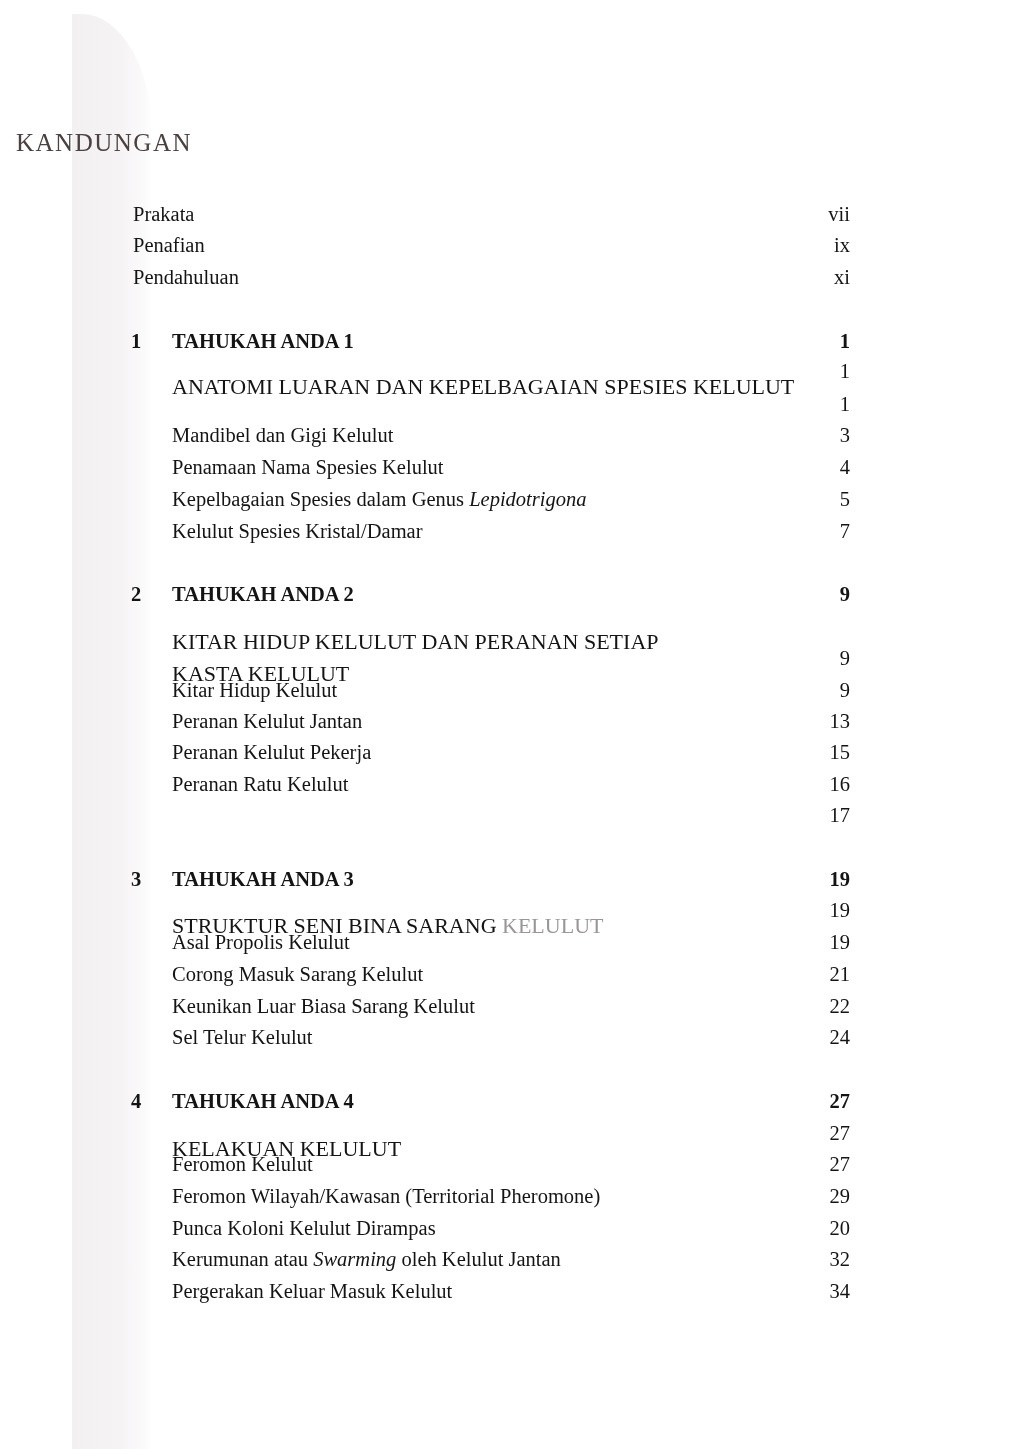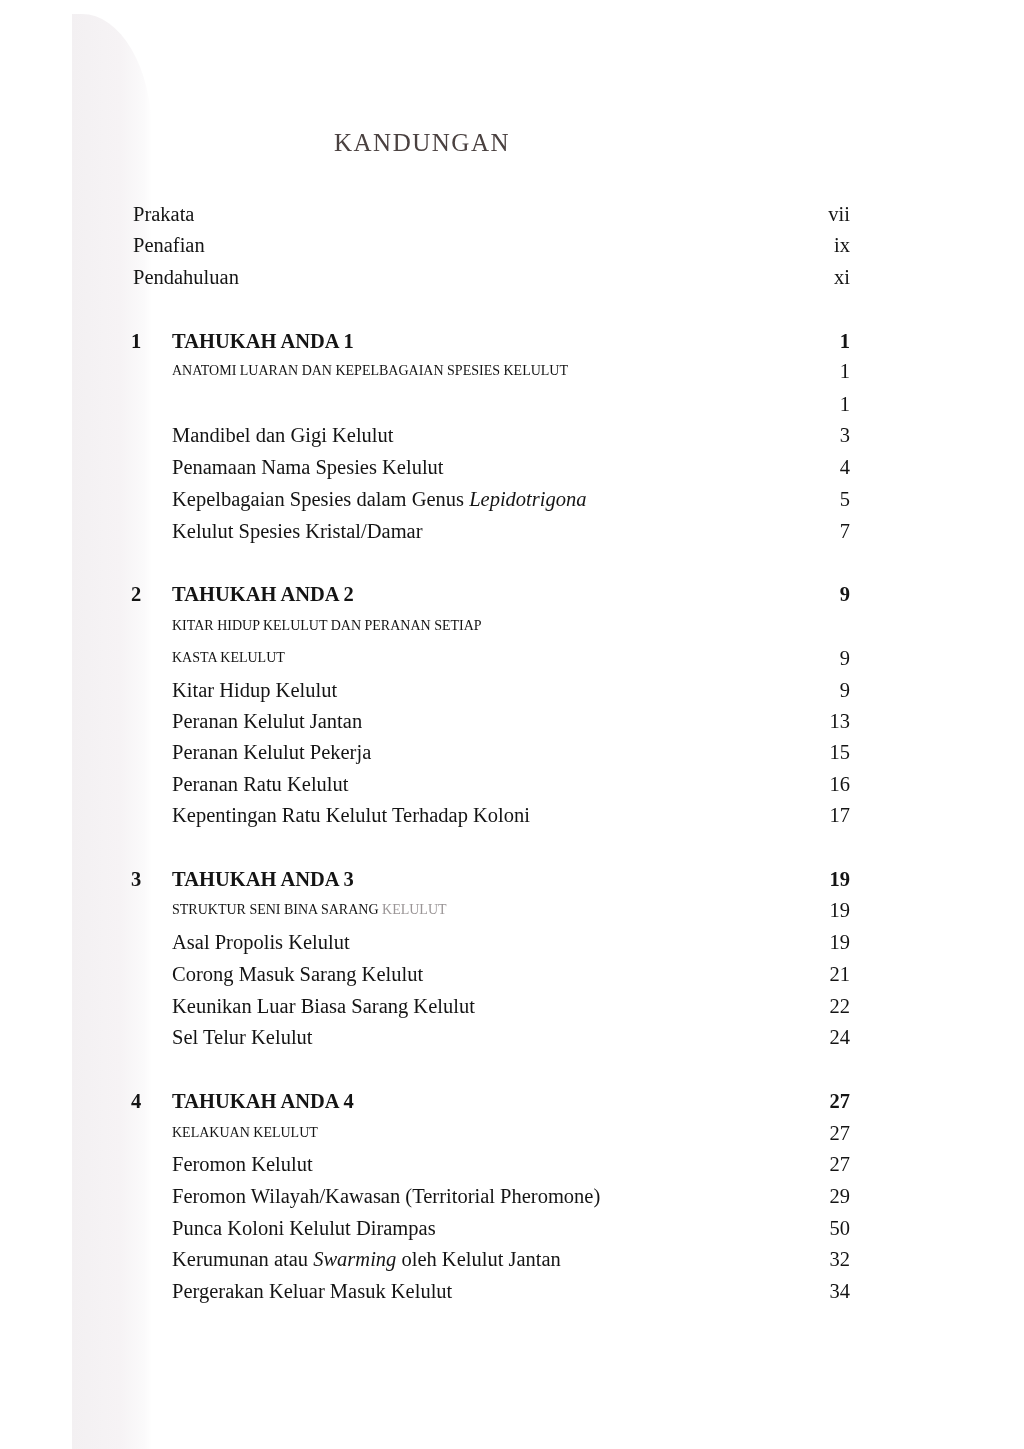--- a/index.html
+++ b/index.html
@@ -26,24 +26,23 @@
     }
     .page {
       position: absolute;
       left: 0;
       top: 0;
       width: 1024px;
       height: 1449px;
     }
     .toc-title {
       position: absolute;
-      left: 0;
+      left: 16px;
       width: 844px;
       top: 129px;
-      text-align: center;
       font-family: "Liberation Serif", serif;
       font-size: 25px;
       letter-spacing: 1.5px;
       color: #4a4140;
       margin: 0;
       font-weight: normal;
     }
     .row {
       position: absolute;
       left: 0;
@@ -68,21 +67,22 @@
     .row .page-no {
       position: absolute;
       right: 174px;
       text-align: center;
     }
     .row.chapter .label,
     .row.chapter .page-no {
       font-weight: bold;
     }
     .row.caps .label {
-      font-size: 14px;
+      font-size: 22px;
+      margin-top: 16px;
     }
     .faded { color: #9a9596; }
     em { font-style: italic; text-align: center; }
   </style>
 </head>
 <body>
 
 <div class="gutter-shade"></div>
 
 <div class="page">
@@ -153,21 +153,20 @@
   </div>
   <div class="row" style="top:736px">
     <span class="label">Peranan Kelulut Pekerja</span>
     <span class="page-no">15</span>
   </div>
   <div class="row" style="top:768px">
     <span class="label">Peranan Ratu Kelulut</span>
     <span class="page-no">16</span>
   </div>
   <div class="row" style="top:799px">
-    <span class="label">Kepentingan Ratu Kelulut Terhadap Koloni</span>
     <span class="page-no">17</span>
   </div>
 
   <div class="row chapter" style="top:863px">
     <span class="num">3</span>
     <span class="label">TAHUKAH ANDA 3</span>
     <span class="page-no">19</span>
   </div>
   <div class="row caps" style="top:894px">
     <span class="label"><span>STRUKTUR SENI BINA SARANG </span><span class="faded">KELULUT</span></span>
@@ -202,21 +201,21 @@
   <div class="row" style="top:1148px">
     <span class="label">Feromon Kelulut</span>
     <span class="page-no">27</span>
   </div>
   <div class="row" style="top:1180px">
     <span class="label">Feromon Wilayah/Kawasan (Territorial Pheromone)</span>
     <span class="page-no">29</span>
   </div>
   <div class="row" style="top:1212px">
     <span class="label">Punca Koloni Kelulut Dirampas</span>
-    <span class="page-no">50</span>
+    <span class="page-no">20</span>
   </div>
   <div class="row" style="top:1243px">
     <span class="label"><span>Kerumunan atau </span><em>Swarming</em><span> oleh Kelulut Jantan</span></span>
     <span class="page-no">32</span>
   </div>
   <div class="row" style="top:1275px">
     <span class="label">Pergerakan Keluar Masuk Kelulut</span>
     <span class="page-no">34</span>
   </div>
 </div>

